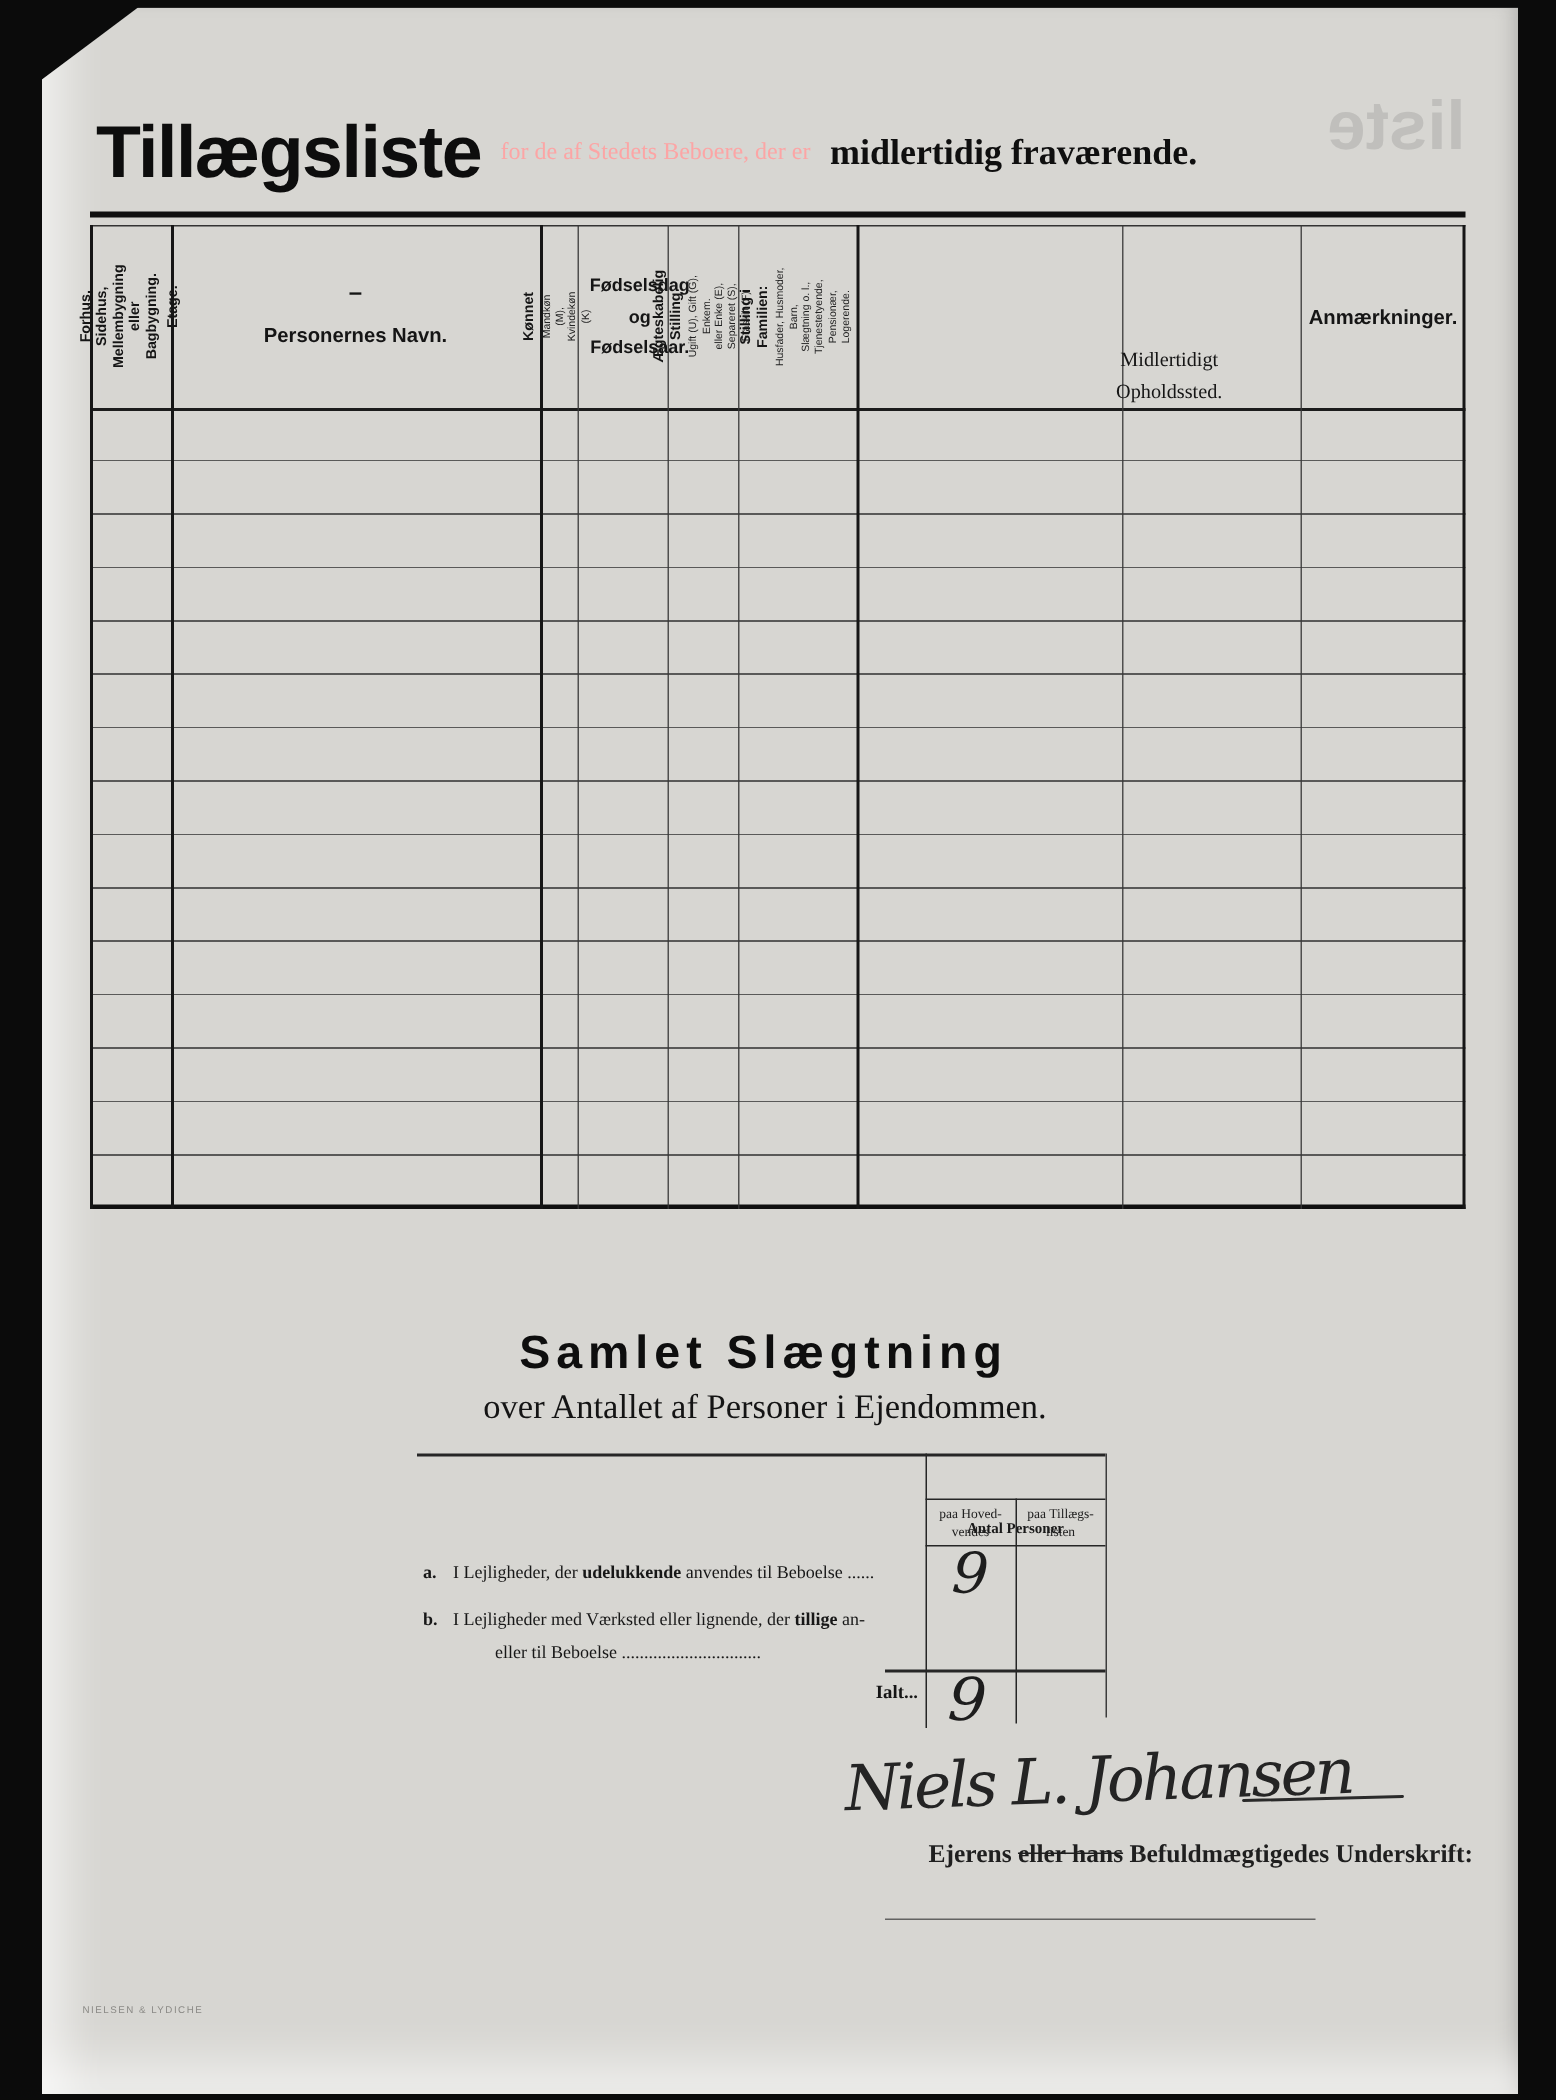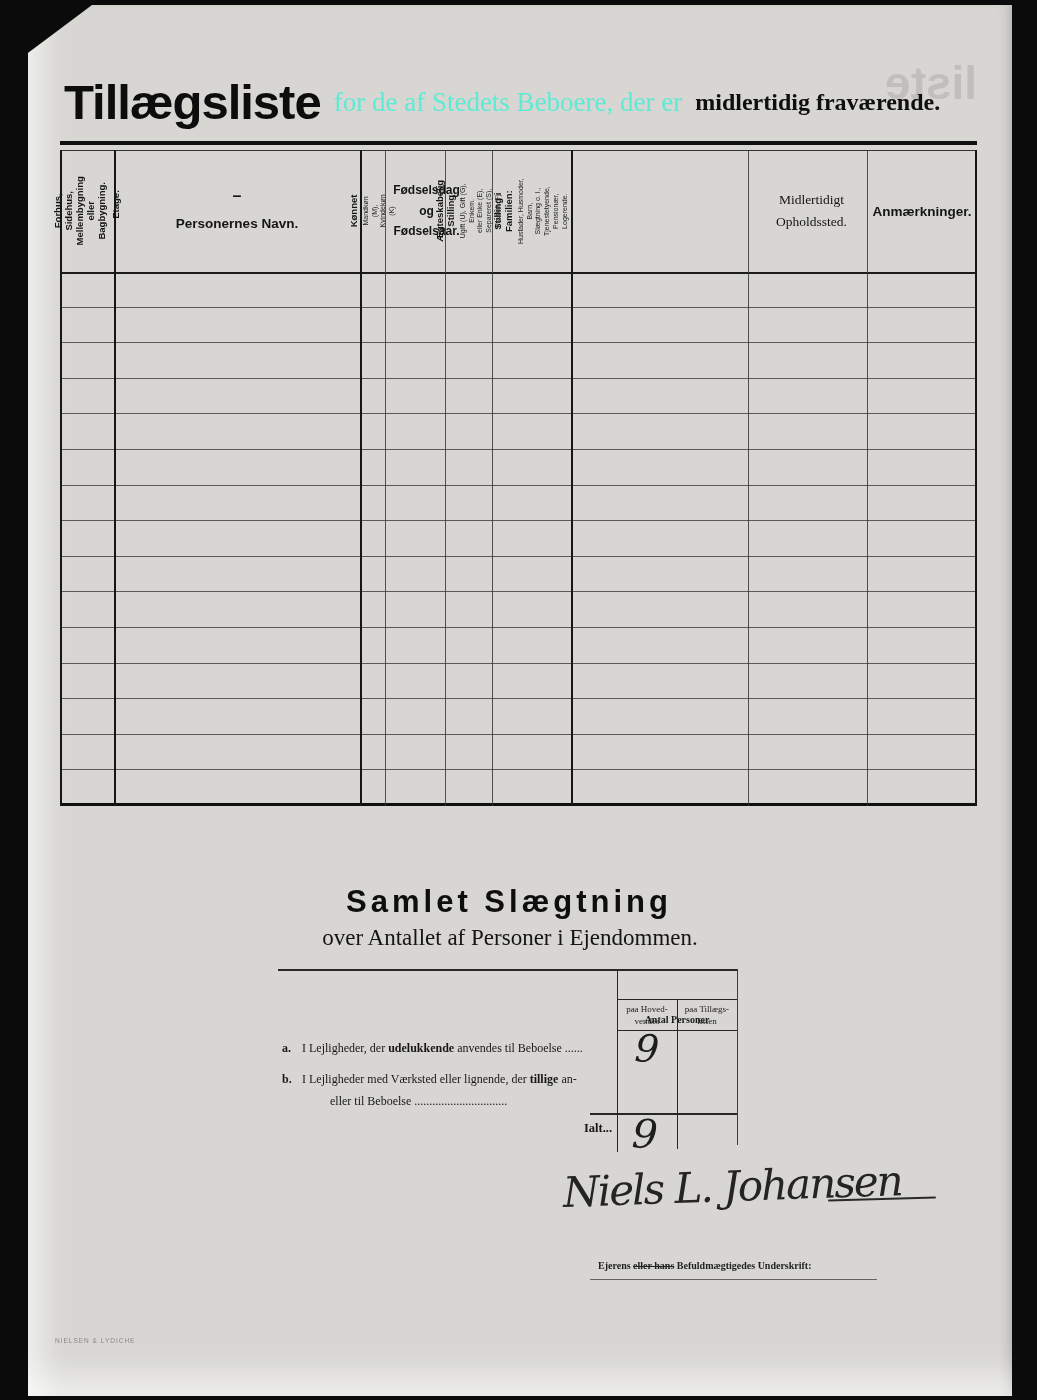--- a/index.html
+++ b/index.html
@@ -13,21 +13,21 @@
     background:#d7d6d2;
     clip-path:polygon(64px 0, 100% 0, 100% 100%, 0 100%, 0 48px);
     box-shadow:inset 34px 0 28px -18px rgba(255,255,255,.6),
                inset 0 -46px 30px -24px rgba(255,255,255,.55),
                inset -8px 0 14px -8px rgba(0,0,0,.25);
   }
 
   
   .title-row{position:absolute;left:64px;top:74px;display:flex;align-items:center;gap:13px;white-space:nowrap;}
   .title-main{font-family:"Liberation Sans",sans-serif;font-weight:bold;font-size:49px;letter-spacing:-1px;color:#0d0d0d;}
-  .title-rest{font-size:27px;color:#5eead4;}
+  .title-rest{font-size:16px;color:#fca5a5;}
   .title-em{font-size:24px;font-weight:bold;color:#0f0f0f;}
   .ghost{
     position:absolute;left:856px;top:56px;width:150px;
     font-family:"Liberation Sans",sans-serif;font-weight:bold;font-size:46px;
     color:#4e4e4e;opacity:.16;transform:scaleX(-1);text-align:center;
   }
 
   
   .sheet{position:absolute;left:60px;top:141px;width:917px;height:665px;}
   .rule-top{position:absolute;left:0;top:0;width:100%;height:4px;background:#101010;}
@@ -72,21 +72,21 @@
   }
   .hand-9a{position:absolute;left:617px;top:1030px;width:60px;text-align:center;font-size:38px;transform:rotate(4deg);}
   .hand-9t{position:absolute;left:615px;top:1114px;width:60px;text-align:center;font-size:40px;transform:rotate(4deg);}
 
   
   .signature{
     position:absolute;left:563px;top:1162px;font-family:"DejaVu Serif",serif;font-style:italic;
     font-size:42px;color:#242424;transform:rotate(-2deg);letter-spacing:-2px;white-space:nowrap;
   }
   .sig-tail{position:absolute;left:828px;top:1198px;width:108px;height:2px;background:#2a2a2a;transform:rotate(-1.5deg);border-radius:2px;}
-  .sig-caption{position:absolute;left:598px;top:1226px;font-size:10px;font-weight:bold;color:#1f1f1f;white-space:nowrap;margin-top:34px;}
+  .sig-caption{position:absolute;left:619px;top:1226px;font-size:17px;font-weight:bold;color:#1f1f1f;white-space:nowrap;}
   .struck{text-decoration:line-through;}
   .bottom-rule{position:absolute;left:590px;top:1279px;width:287px;height:1px;background:rgba(60,60,60,.75);}
   .printer-mark{position:absolute;left:55px;top:1337px;font-family:"Liberation Sans",sans-serif;
     font-size:6.5px;letter-spacing:1px;color:#8b8a86;}
 </style>
 </head>
 <body>
 
 <div class="paper"></div>
 
@@ -158,21 +158,21 @@
     <div class="rot">
       <div class="rot-main">Stilling i Familien:</div>
       <div class="rot-sub preline">Husfader, Husmoder, Barn,
 Slægtning o. l.,
 Tjenestetyende, Pensionær,
 Logerende.</div>
     </div>
   </div>
 
 
-  <div class="hcell" style="left:692px;width:119px;">
+  <div class="hcell" style="left:660px;width:119px;align-items:flex-end;">
     <div class="lbl-serif preline">Midlertidigt
 Opholdssted.</div>
   </div>
 
   <div class="hcell" style="left:807px;width:110px;">
     <div class="lbl-bold-sans">Anmærkninger.</div>
   </div>
 </div>
 
 <div class="sum-title">Samlet Slægtning</div>

